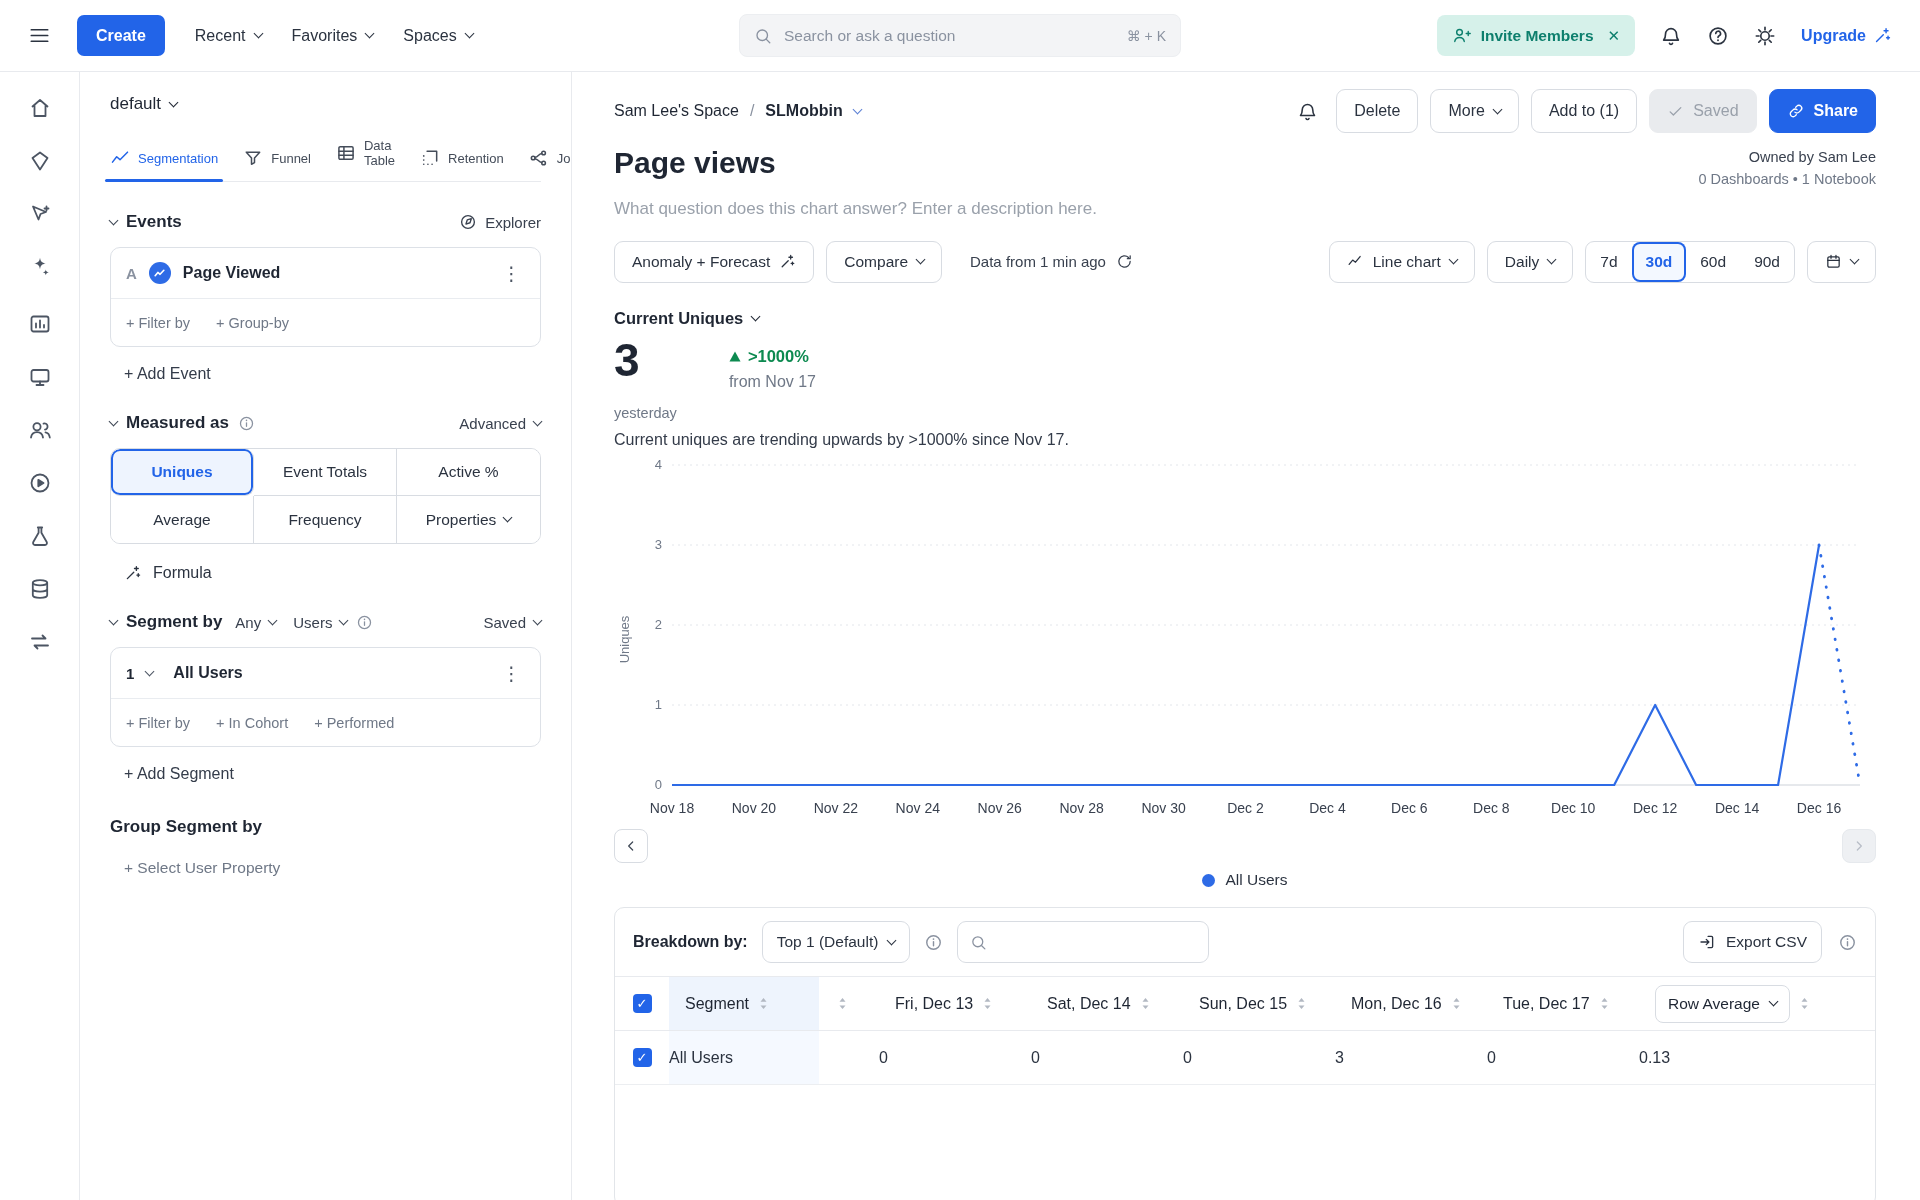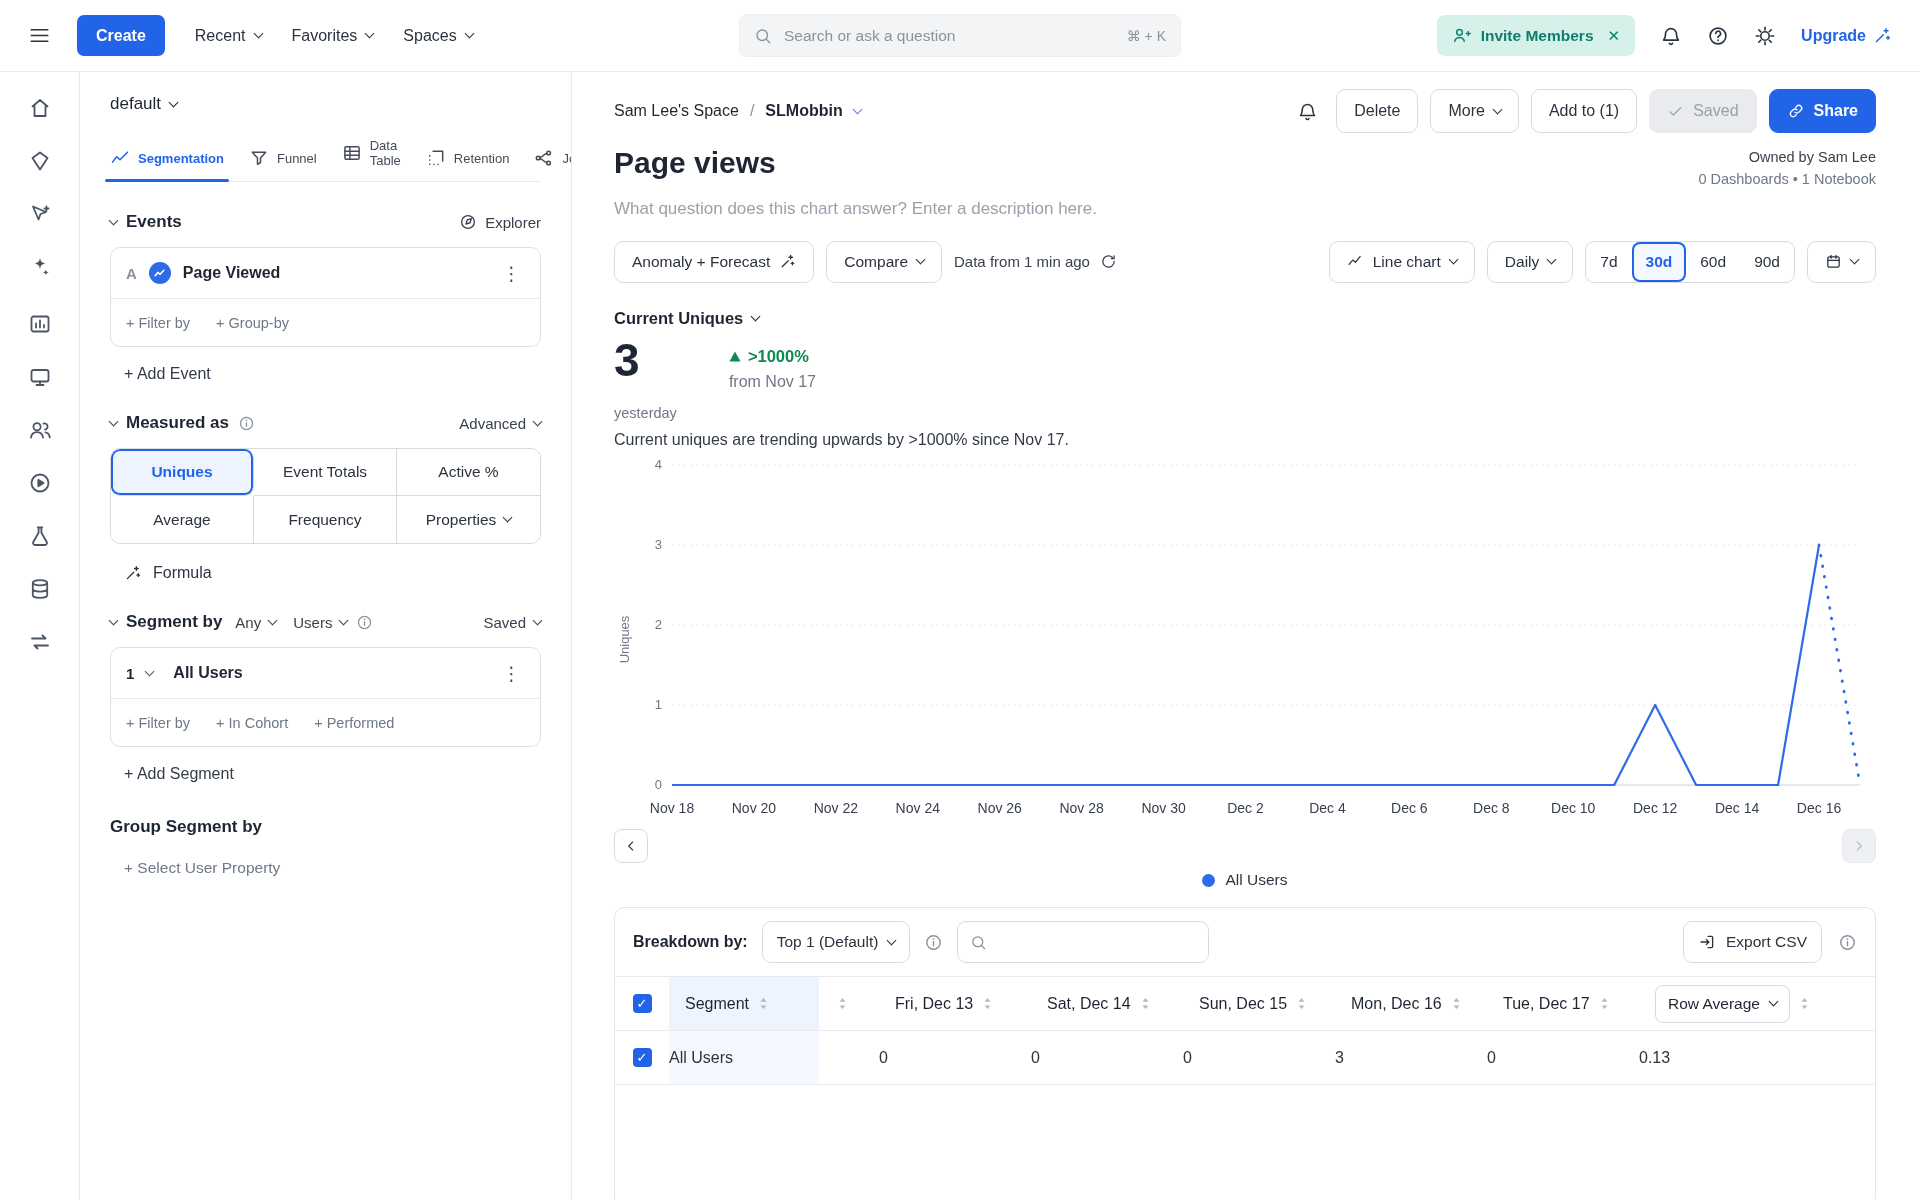--- a/index.html
+++ b/index.html
@@ -34,21 +34,21 @@
   .upgrade{color:var(--accent);font-size:16px;font-weight:bold;display:flex;align-items:center;gap:7px}
   
   .shell{display:flex;height:1128px}
   .rail{width:80px;border-right:1px solid var(--bd-light);display:flex;flex-direction:column;align-items:center;padding-top:24px;gap:29px;flex:none}
   .rail-item{color:#4c5563}
   
   .sidebar{width:492px;flex:none;border-right:1px solid var(--bd-light);padding:22px 30px 6px;overflow:hidden}
   .project-row{display:flex;align-items:center;gap:9px;font-size:17px;color:var(--txt)}
   .tabs-row{margin-top:24px;display:flex;align-items:flex-end;gap:25px;border-bottom:1px solid var(--bd-light)}
   .tab{display:flex;flex-direction:row;align-items:center;gap:8px;font-size:13px;color:#444c59;padding-bottom:13px;position:relative}
-  .tab.active{color:var(--accent);font-weight:bold}
+  .tab.active{color:var(--accent);font-weight:normal}
   .tab.active::after{content:'';position:absolute;bottom:-1px;left:-5px;right:-5px;height:3px;background:var(--accent);border-radius:2px}
   .tabs-kebab{margin-left:auto;padding-bottom:22px}
   .sec-hd{display:flex;align-items:center;gap:9px;margin-top:30px;font-size:17px;font-weight:bold;color:var(--txt)}
   .sec-hd .chev{color:#3c4553}
   .hd-right{margin-left:auto;display:flex;align-items:center;gap:8px;font-size:15px;font-weight:normal;color:var(--txt2)}
   .card{margin-top:15px;border:1px solid #dde1e7;border-radius:10px;background:#fff}
   .card-r1{display:flex;align-items:center;gap:12px;padding:0 15px;height:50px}
   .card-r2{border-top:1px solid #e9ecf0;display:flex;align-items:center;gap:26px;padding:0 15px;height:48px;font-size:14.5px;color:var(--mut)}
   .badge-letter{color:var(--mut2);font-size:15px;font-weight:bold}
   .event-dot{width:22px;height:22px;border-radius:50%;background:var(--line);display:flex;align-items:center;justify-content:center}
@@ -78,21 +78,21 @@
   .icon-only{border:none;background:none;padding:0 6px}
   .btn.disabled{background:#e9ebee;border-color:#e9ebee;color:#9aa1ab}
   .btn.primary{background:var(--accent);border-color:var(--accent);color:#fff;font-weight:bold}
   .title-row{display:flex;align-items:flex-start;margin-top:12px}
   .page-title{font-size:30px;font-weight:bold;color:var(--txt)}
   .owner-block{margin-left:auto;text-align:right;font-size:14.5px;color:var(--txt2);line-height:1.55}
   .owner-block .meta{color:var(--mut)}
   .desc{margin-top:8px;font-size:17px;color:#9aa1ab}
   .controls{margin-top:22px;display:flex;align-items:center;gap:12px}
   .ctl-right{margin-left:auto;display:flex;align-items:center;gap:12px}
-  .plain-refresh{display:flex;align-items:center;gap:10px;font-size:15px;color:var(--txt2);margin-left:0}
+  .plain-refresh{display:flex;align-items:center;gap:10px;font-size:15px;color:var(--txt2);margin-left:16px}
   .ranges{display:flex;align-items:center;border:1px solid var(--bd);border-radius:9px;height:42px;overflow:hidden}
   .range{padding:0 14px;height:100%;display:flex;align-items:center;font-size:15.5px;color:#2b3340}
   .range.selected{box-shadow:inset 0 0 0 2px var(--accent);border-radius:8px;color:var(--accent);font-weight:bold;background:#f3f8ff}
   .metric-row{margin-top:26px;display:flex;align-items:center;gap:9px;font-size:16.5px;font-weight:bold}
   .bignum{margin-top:8px;display:flex;align-items:flex-start;gap:52px}
   .bn-value{font-size:46px;font-weight:bold;line-height:1.05}
   .bn-cap{font-size:14.5px;color:var(--mut);margin-top:21px}
   .bn-trend{padding-top:11px}
   .trend{display:flex;align-items:center;gap:7px;color:var(--green);font-size:16.5px;font-weight:bold}
   .trend-cap{font-size:16px;color:var(--mut);margin-top:7px}

